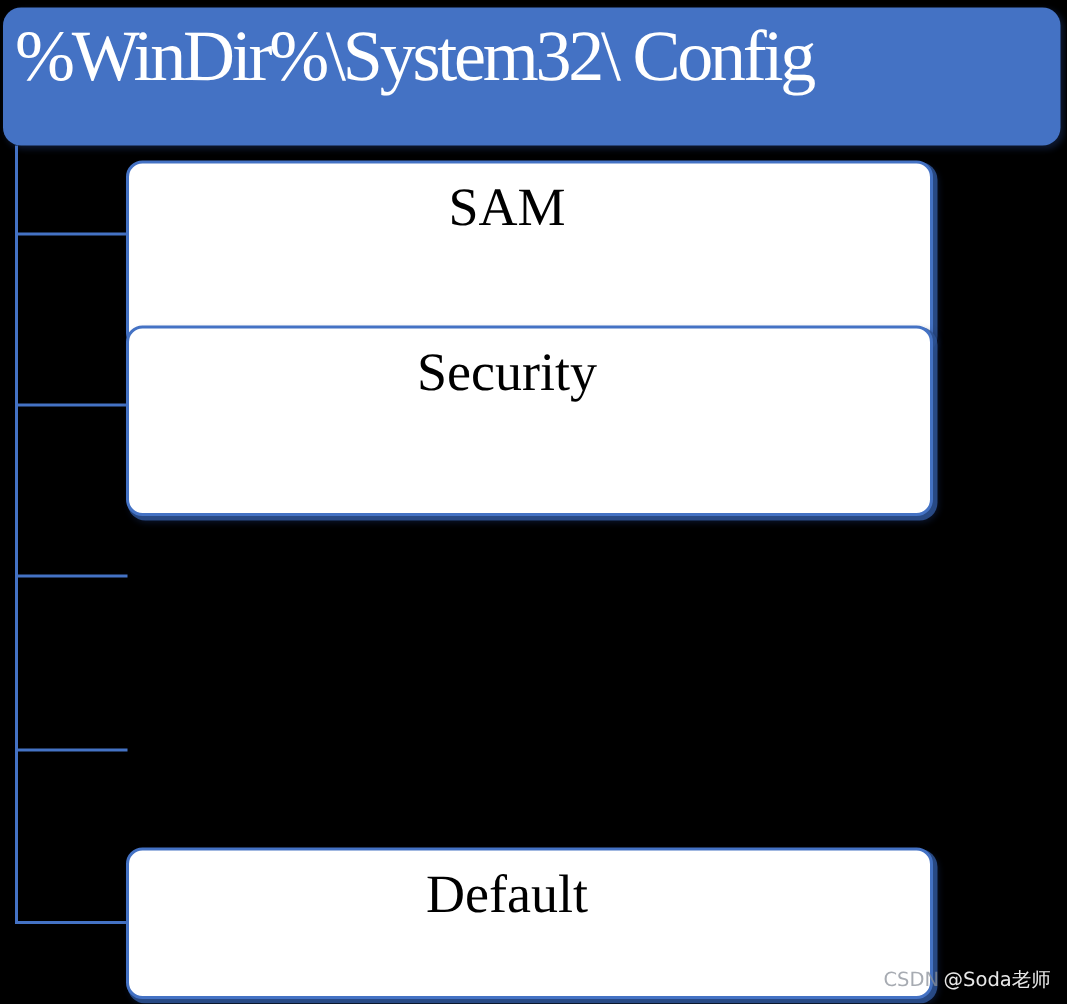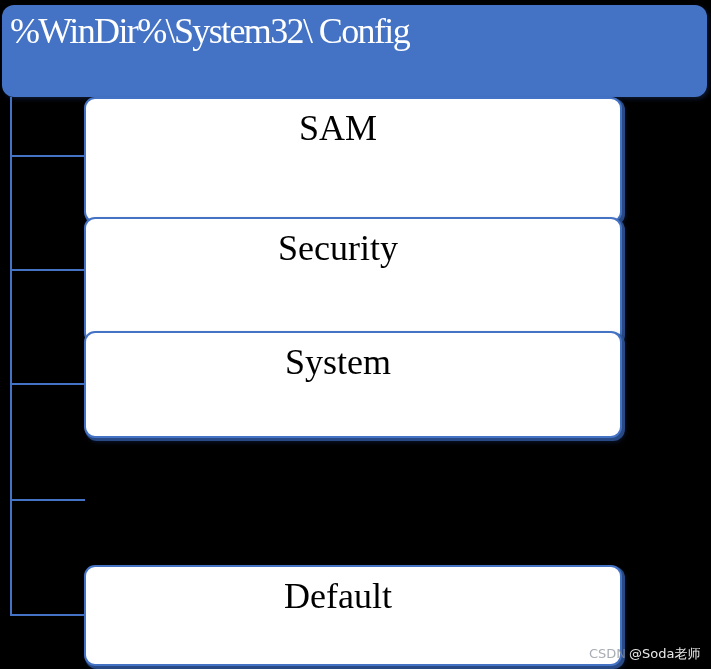--- a/index.html
+++ b/index.html
@@ -29,21 +29,21 @@
     position:absolute;
     left:2px;top:5px;
     width:705px;height:92px;
     background:var(--accent);
     border-radius:12px;
     box-shadow:2px 2px 4px rgba(25,45,90,.55);
     display:flex;align-items:flex-start;
   }
   .title-text{
     color:var(--title-text);
-    font-size:36px;
+    font-size:48px;
     line-height:1.12;
     letter-spacing:-0.045em;
     padding:6px 0 0 8px;
     white-space:nowrap;
   }
   
   .vline{
     position:absolute;
     left:10px;top:97px;
     width:2px;height:519px;
@@ -63,21 +63,21 @@
   
   .node{
     position:absolute;
     left:84px;
     width:538px;
     background:var(--node-fill);
     border:2px solid var(--accent);
     border-radius:11px;
     box-shadow:2px 2px 0 1px rgba(46,83,149,.85),3px 4px 5px rgba(18,36,76,.65);
   }
-  .node-0{top:97px;height:126px;}
+  .node-0{top:107px;height:126px;}
   .node-1{top:217px;height:127px;}
   .node-2{top:331px;height:107px;}
   .node-3{top:448px;height:104px;}
   .node-4{top:565px;height:101px;}
   .node-label{
     display:block;
     text-align:center;
     padding:8px 30px 0 0;
     font-size:36px;
     line-height:1.2;
@@ -112,23 +112,20 @@
   <div class="hline hline-2"></div>
   <div class="hline hline-3"></div>
   <div class="hline hline-4"></div>
 
   <div class="node node-0">
     <span class="node-label">SAM</span>
   </div>
   <div class="node node-1">
     <span class="node-label">Security</span>
   </div>
-  <div class="node node-2">
-    <span class="node-label">System</span>
-  </div>
   <div class="node node-4">
     <span class="node-label">Default</span>
   </div>
 
   <div class="watermark">
     <span class="watermark-site">CSDN</span><span class="watermark-author">@Soda老师</span>
   </div>
 
 </div>
 

